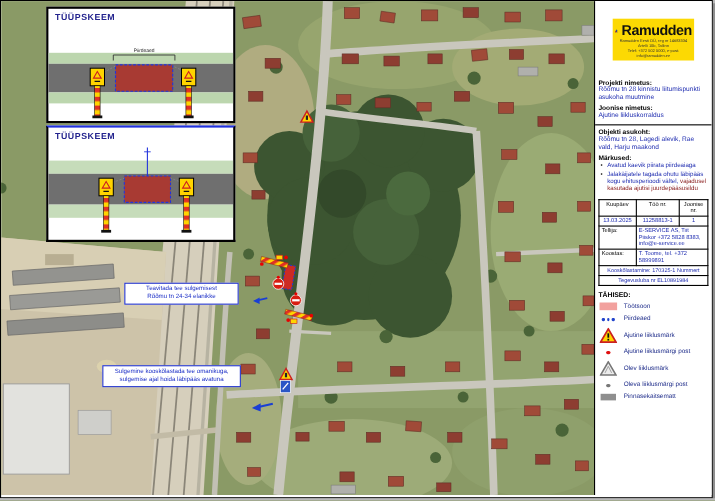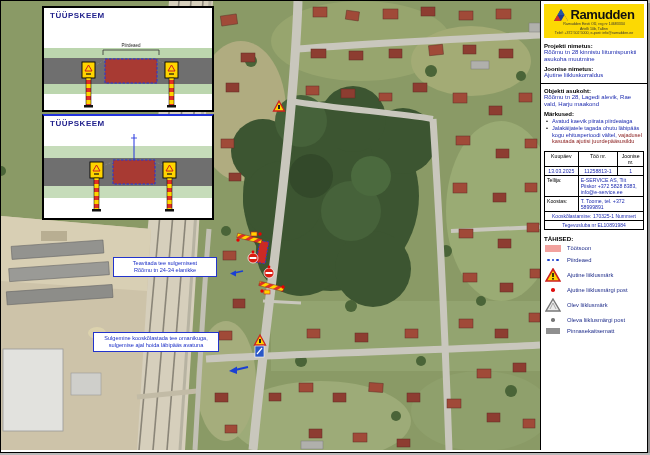--- a/index.html
+++ b/index.html
@@ -14,21 +14,21 @@
   .inset-title{position:absolute;left:6px;top:3px;font-size:8px;font-weight:bold;color:#23238e;letter-spacing:.5px;}
   .inset svg{position:absolute;left:0;top:0;}
   
   .mapnote{position:absolute;background:#fff;border:1px solid #2233cc;color:#1b2ec6;
            font-size:5.6px;line-height:7px;text-align:center;padding:2px 2px;box-sizing:border-box;}
   #mapnote1{left:112px;top:256px;width:104px;}
   #mapnote2{left:92px;top:331px;width:126px;}
   
   #sidebar{position:absolute;left:539px;top:0;width:107px;height:449px;background:#fff;
            border-left:1.5px solid #000;box-sizing:border-box;font-size:6px;color:#000;}
-  #brandbox{margin:3px;background:#fcd903;padding:3px 2px 2px 2px;text-align:center;}
+  #brandbox{margin:16px;background:#fcd903;padding:3px 2px 2px 2px;text-align:center;}
   #brandrow{display:flex;align-items:center;justify-content:center;gap:3px;}
   #brandname{font-size:13px;font-weight:bold;color:#111;letter-spacing:-.4px;}
   .brand-small{font-size:3.6px;color:#333;line-height:4.6px;}
   .sec{padding:2px 3px;}
   .lbl{font-weight:bold;color:#000;font-size:6px;}
   .val{color:#1f2db0;font-size:6px;line-height:7px;}
   .rule{border-top:1px solid #000;margin:2px 0;}
   ul.notes{margin:1px 0 2px 0;padding-left:8px;list-style:none;}
   ul.notes li{position:relative;color:#1f2db0;font-size:5.6px;line-height:6.5px;margin-bottom:1px;}
   ul.notes li::before{content:"•";position:absolute;left:-6px;color:#000;}

